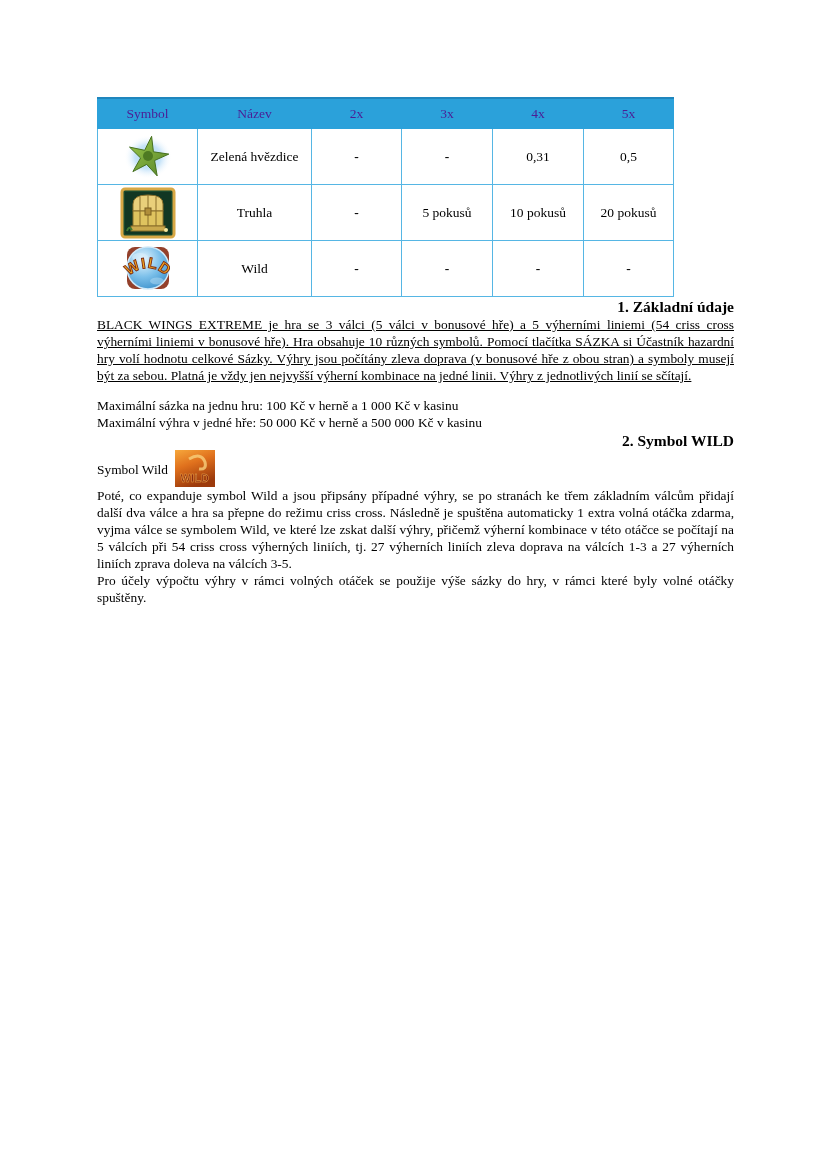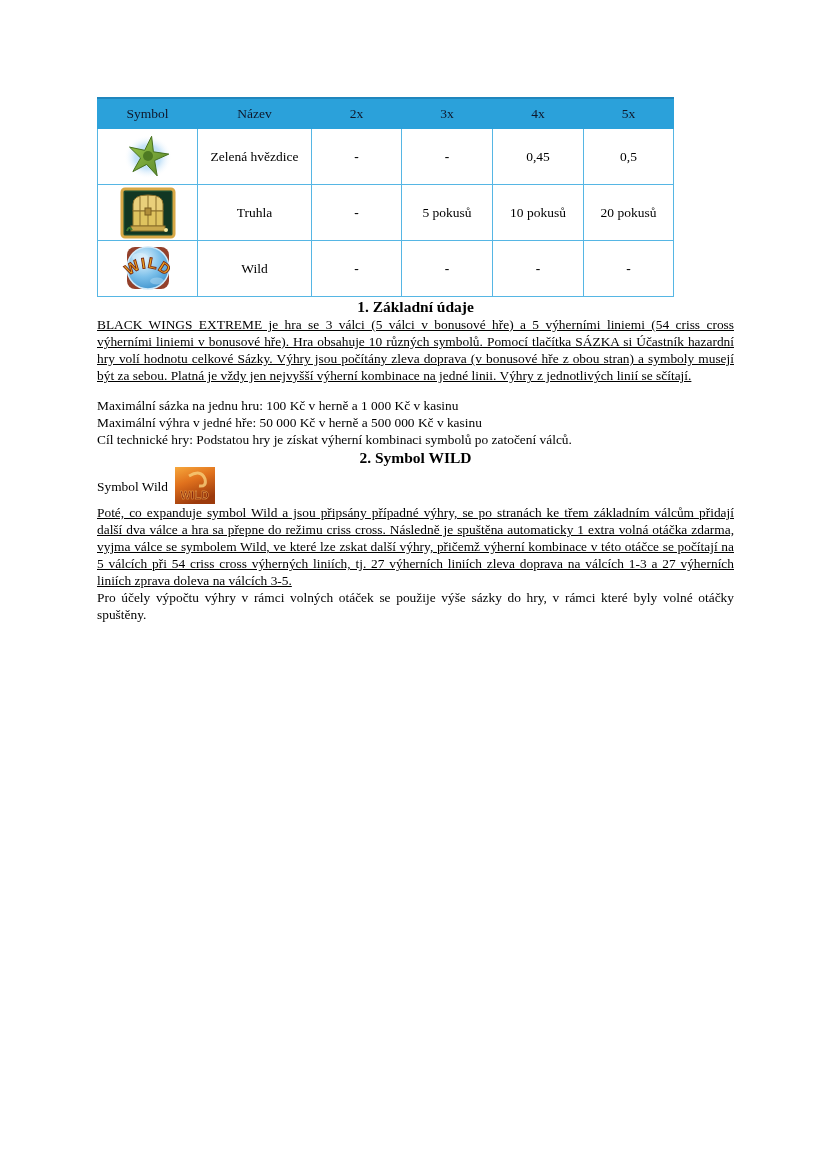--- a/index.html
+++ b/index.html
@@ -20,21 +20,21 @@
   table.symbols{
     border-collapse:collapse;
     table-layout:fixed;
     width:577px;
     border:1px solid #56B6E4;
     border-top:2px solid #1F86BD;
     font-size:13.5px;
   }
   table.symbols th{
     background:#2BA1DA;
-    color:#0f172a;
+    color:#4c1d95;
     font-weight:normal;
     height:27px;
     border:1px solid #2BA1DA;
     text-align:center;
     font-size:13.5px;
   }
   table.symbols td{
     border:1px solid #56B6E4;
     height:55px;
     text-align:center;
@@ -49,34 +49,34 @@
     font-size:18.5px;
     font-weight:bold;
     line-height:22px;
     text-align:center;
   }
   h2.sec{
     margin:0;
     font-size:15.5px;
     font-weight:bold;
     line-height:19px;
-    text-align:center;
+    text-align:right;
   }
   .h-basic{margin-top:17px;}
   .h-wild{margin-top:10px;}
   .h-respin{margin-top:20px;}
   p.body{
     margin:0;
     font-size:13.4px;
     line-height:17px;
     text-align:justify;
   }
   .p-basic{margin-top:19px;text-decoration:underline;}
   .p-wild{margin-top:2px;}
-  .p-respin1{margin-top:18px;text-decoration:underline;}
+  .p-respin1{margin-top:18px;}
   .p-respin2{margin-top:9px;}
   .stats{margin-top:13px;font-size:13.4px;line-height:17px;}
   .inline-wild{
     display:inline-block;
     width:40px;height:37px;
     vertical-align:-13px;
     margin:0 5px 0 4px;
   }
   .svgtxt{font-family:"Liberation Sans", sans-serif;}
 </style>
@@ -123,21 +123,21 @@
                 </defs>
                 <ellipse cx="26" cy="25" rx="24" ry="22" fill="url(#glow)"></ellipse>
                 <polygon points="29.6,4.3 31.4,19.8 46.8,22.1 32.6,28.5 35.2,43.9 24.7,32.4 10.9,39.6 18.6,26 7.5,15.1 22.7,18.3" fill="url(#starg)" stroke="#46701f" stroke-width="1"></polygon>
                 <circle cx="26" cy="24" r="5" fill="#4e7a22"></circle>
               </svg>
             </span>
           </td>
           <td class="val">Zelená hvězdice</td>
           <td class="val dash">-</td>
           <td class="val dash">-</td>
-          <td class="val">0,45</td>
+          <td class="val">0,31</td>
           <td class="val">0,5</td>
         </tr>
         <tr>
           <td class="symcell">
             <span>
               <svg width="58" height="52" viewBox="0 0 58 52">
                 <rect x="3" y="2" width="52" height="48" rx="3" fill="#1b4a2e" stroke="#d8a845" stroke-width="3"></rect>
                 <rect x="6" y="5" width="46" height="42" fill="#123723"></rect>
                 <path d="M14 24 L14 17 Q14 8 29 8 Q44 8 44 17 L44 24 Z" fill="#e9d07b" stroke="#8a6f2a" stroke-width="1"></path>
                 <rect x="14" y="24" width="30" height="15" fill="#dfc35f" stroke="#8a6f2a" stroke-width="1"></rect>
@@ -188,21 +188,20 @@
       </tbody>
     </table>
 
 
     <h2 class="sec h-basic">1. Základní údaje</h2>
     <p class="body p-basic">BLACK WINGS EXTREME je hra se 3 válci (5 válci v bonusové hře) a 5 výherními liniemi (54 criss cross výherními liniemi v bonusové hře). Hra obsahuje 10 různých symbolů. Pomocí tlačítka SÁZKA si Účastník hazardní hry volí hodnotu celkové Sázky. Výhry jsou počítány zleva doprava (v bonusové hře z obou stran) a symboly musejí být za sebou. Platná je vždy jen nejvyšší výherní kombinace na jedné linii. Výhry z jednotlivých linií se sčítají.</p>
 
     <div class="stats">
       <div>Maximální sázka na jednu hru: 100 Kč v herně a 1 000 Kč v kasinu</div>
       <div>Maximální výhra v jedné hře: 50 000 Kč v herně a 500 000 Kč v kasinu</div>
-      <div>Cíl technické hry: Podstatou hry je získat výherní kombinaci symbolů po zatočení válců.</div>
     </div>
 
     <h2 class="sec h-wild">2. Symbol WILD</h2>
     <p class="body p-wild">
       <span>Symbol Wild</span>
       <span class="inline-wild">
         <svg width="40" height="37" viewBox="0 0 40 37">
           <defs>
             <linearGradient id="fire" x1="0" y1="0" x2="0.4" y2="1">
               <stop offset="0%" stop-color="#f7a83c"></stop>

